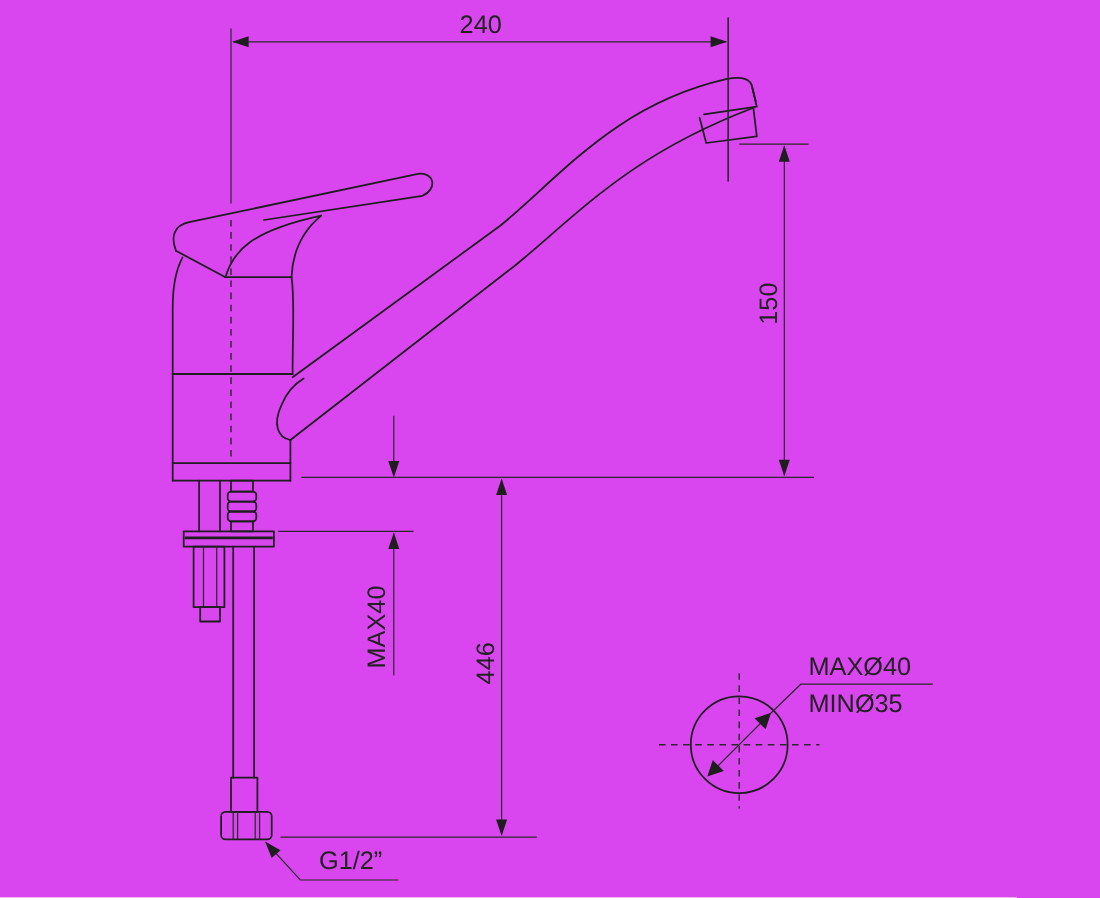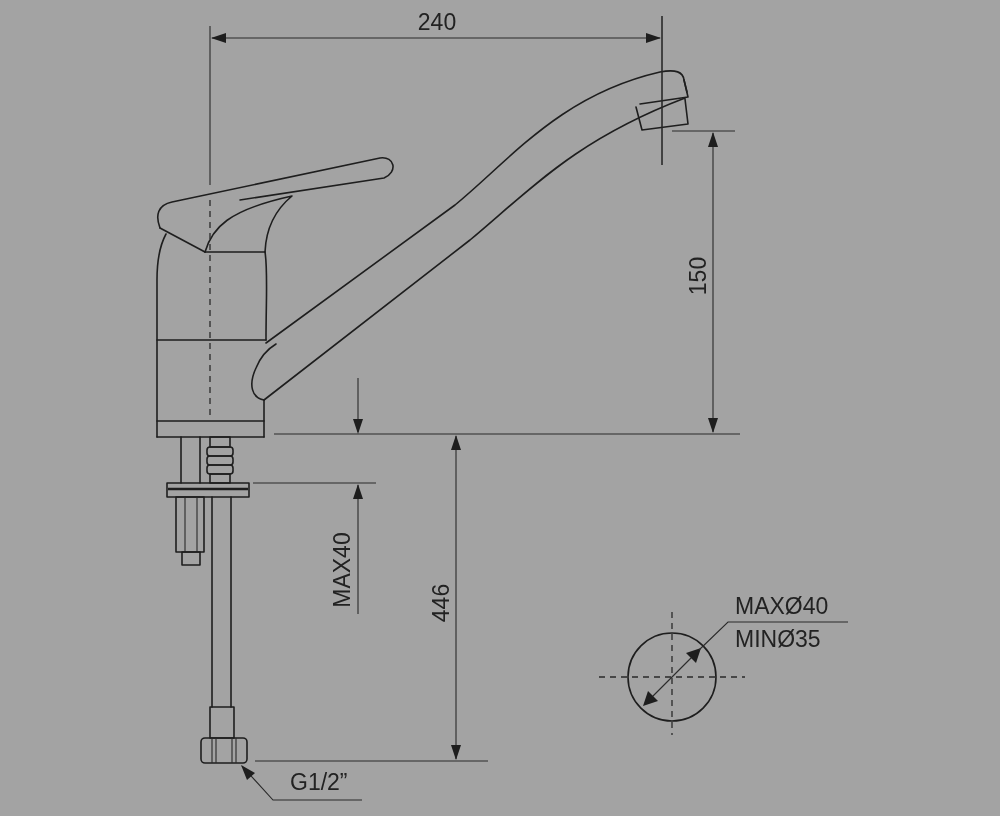--- a/index.html
+++ b/index.html
@@ -1,16 +1,16 @@
 <!DOCTYPE html>
 <html><head>
 <meta charset="utf-8">
 <style>
   html, body { margin: 0; padding: 0; background: #ffffff; }
-  #canvas { position: relative; width: 1000px; height: 816px; overflow: hidden; background: #a3a3a3; }
+  #canvas { position: relative; width: 1000px; height: 816px; overflow: hidden; background: #d946ef; }
   svg { position: absolute; left: 0; top: 0; }
   .ln { stroke: #1e1e1e; stroke-width: 1.6; fill: none; stroke-linejoin: round; stroke-linecap: round; }
   .thin { stroke: #2a2a2a; stroke-width: 1.1; fill: none; }
   .dash { stroke: #2a2a2a; stroke-width: 1.3; fill: none; stroke-dasharray: 6 5; }
   .thick { stroke: #1e1e1e; stroke-width: 2.4; fill: none; }
   .arrow { fill: #1e1e1e; stroke: none; }
   .lbl { font-family: "Liberation Sans", sans-serif; font-size: 23px; fill: #222; }
 </style>
 </head>
 <body>

